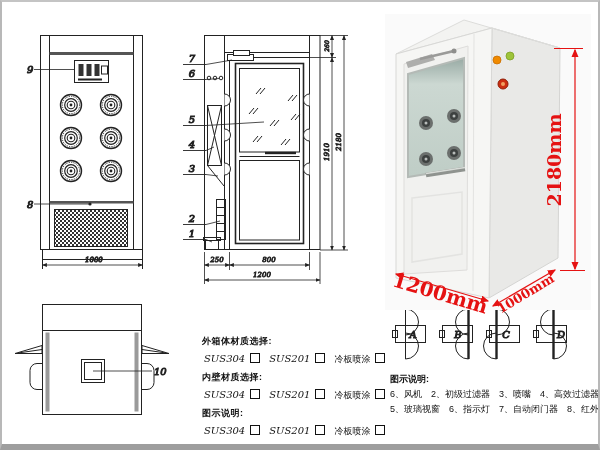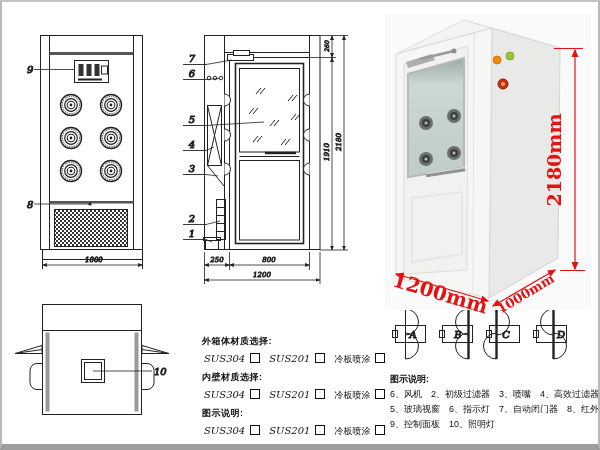--- a/index.html
+++ b/index.html
@@ -336,16 +336,15 @@
   <div class="mat-label">图示说明:</div>
   <div class="mat-opts">
     <span class="sus">SUS304</span><span class="cb"></span><span class="sus">SUS201</span><span class="cb"></span><span class="zh-opt">冷板喷涂</span><span class="cb"></span>
   </div>
 </div>
 
 <div class="legend">
   <div class="legend-title">图示说明:</div>
   <div>6、风机　2、初级过滤器　3、喷嘴　4、高效过滤器</div>
   <div>5、玻璃视窗　6、指示灯　7、自动闭门器　8、红外线感应器</div>
-  <div>9、控制面板　10、照明灯</div>
 </div>
 
 </div>
 
 </body></html>

